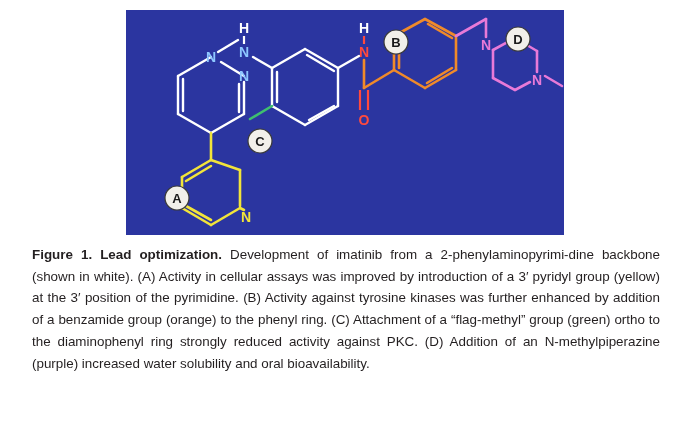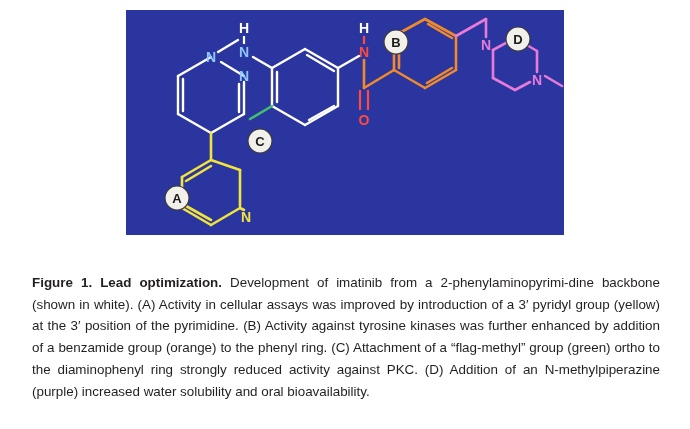--- a/index.html
+++ b/index.html
@@ -33,21 +33,20 @@
   }
   .caption {
     position: absolute;
     left: 32px;
     top: 244px;
     width: 628px;
     font-size: 13.4px;
     line-height: 1.62;
     color: #231f20;
     text-align: justify;
-    margin-top: 28px;
   }
   .caption .lead {
     font-weight: bold;
   }
   .badge-circle {
     fill: #f2f0ea;
     stroke: #3a3a3a;
     stroke-width: 1.2;
   }
   .badge-text {

